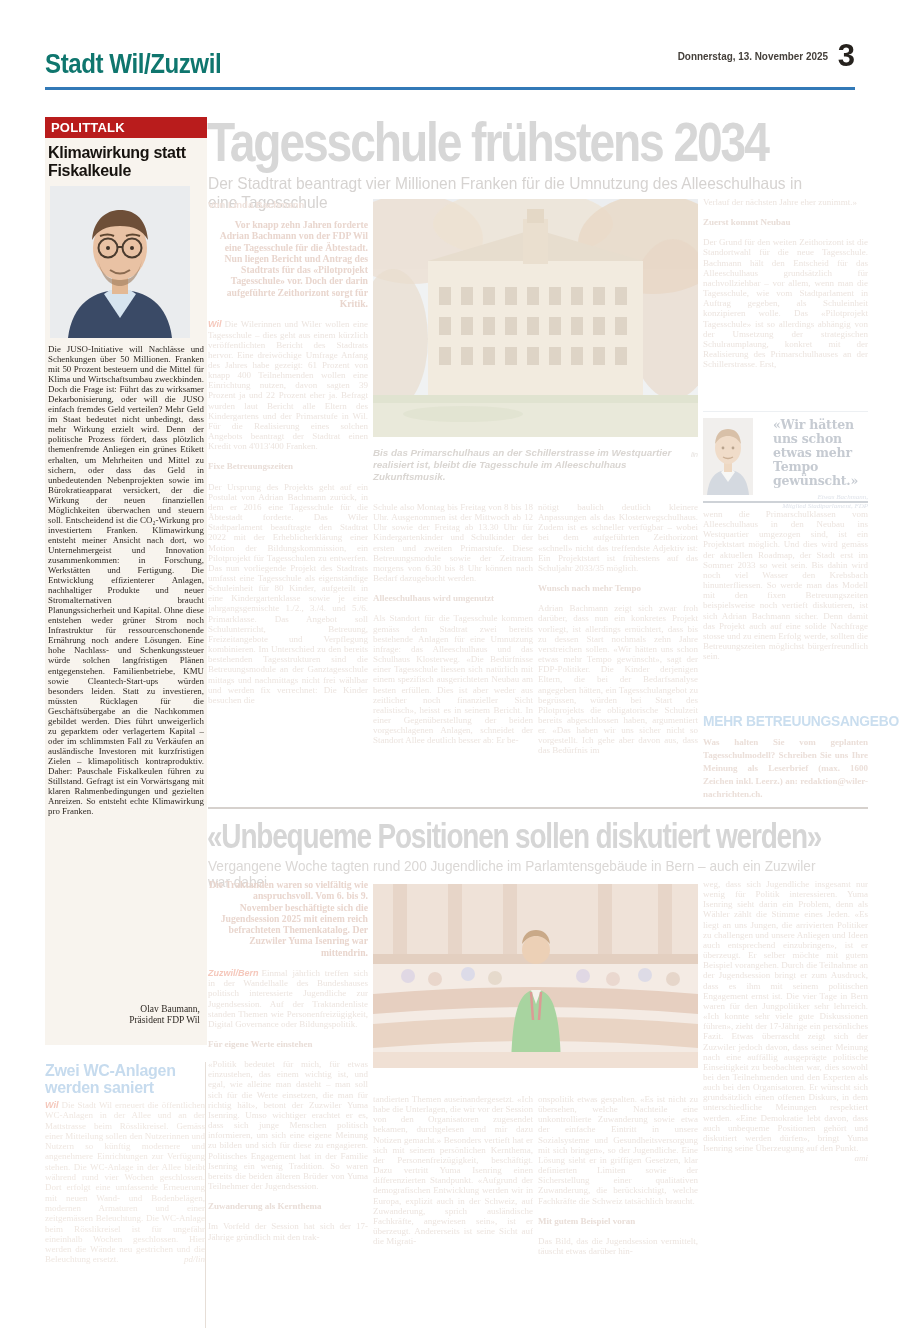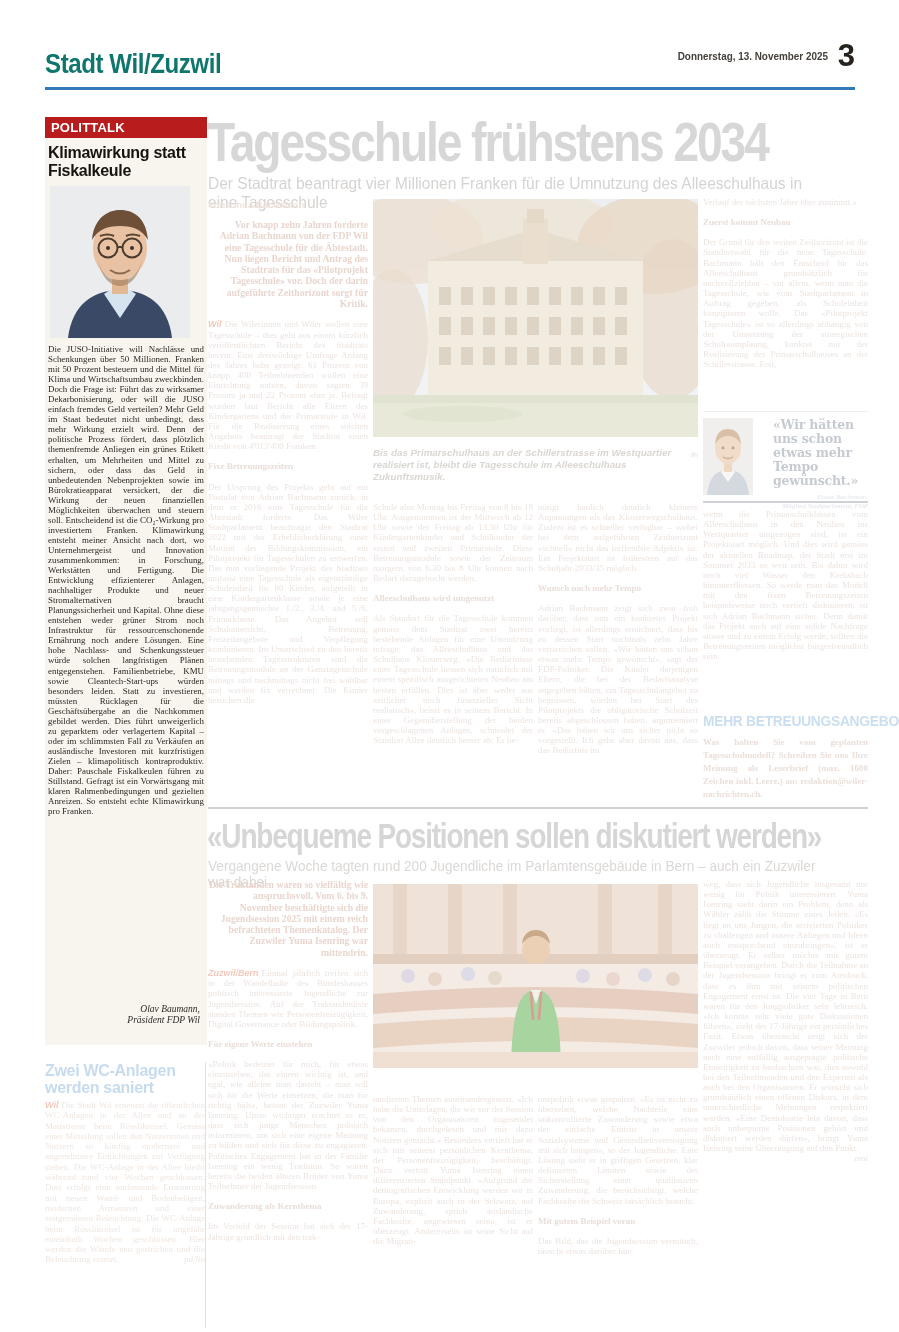--- a/index.html
+++ b/index.html
@@ -21,21 +21,21 @@
   
   .pt-box{left:45px;top:117px;width:162px;height:928px;background:#f8f4ee;}
   .pt-bar{left:45px;top:117px;width:162px;height:21px;background:#b91c1c;color:#ffffff;
         font-family:"Liberation Sans",sans-serif;font-weight:bold;font-size:13px;line-height:21px;
         box-sizing:border-box;padding-left:6px;letter-spacing:0.2px;}
   .pt-title{left:48px;top:144px;width:156px;font-family:"Liberation Sans",sans-serif;font-weight:bold;
         font-size:16px;line-height:18px;color:#17130f;letter-spacing:-0.3px;}
   .pt-photo{left:50px;top:186px;width:140px;height:152px;}
   .pt-body{left:48px;top:344px;width:156px;height:658px;overflow:hidden;
         font-size:8.9px;line-height:10.05px;text-align:justify;color:#2e2823;}
-  .pt-sign{left:48px;top:1004px;width:152px;text-align:right;font-style:italic;font-size:9.5px;
+  .pt-sign{left:48px;top:1004px;width:152px;text-align:right;font-size:9.5px;
         line-height:11px;color:#2e2823;}
 
   
   .wc-title{left:45px;top:1062px;width:160px;font-family:"Liberation Sans",sans-serif;font-weight:bold;
         font-size:16px;line-height:17px;color:#c6dbee;letter-spacing:-0.3px;}
   .wc-body{left:45px;top:1100px;width:160px;height:228px;overflow:hidden;
         font-size:9px;line-height:10.3px;text-align:justify;color:#efe7e1;}
   .v-divider{left:205px;top:1062px;width:1px;height:266px;background:#e6ded7;}
 
   

